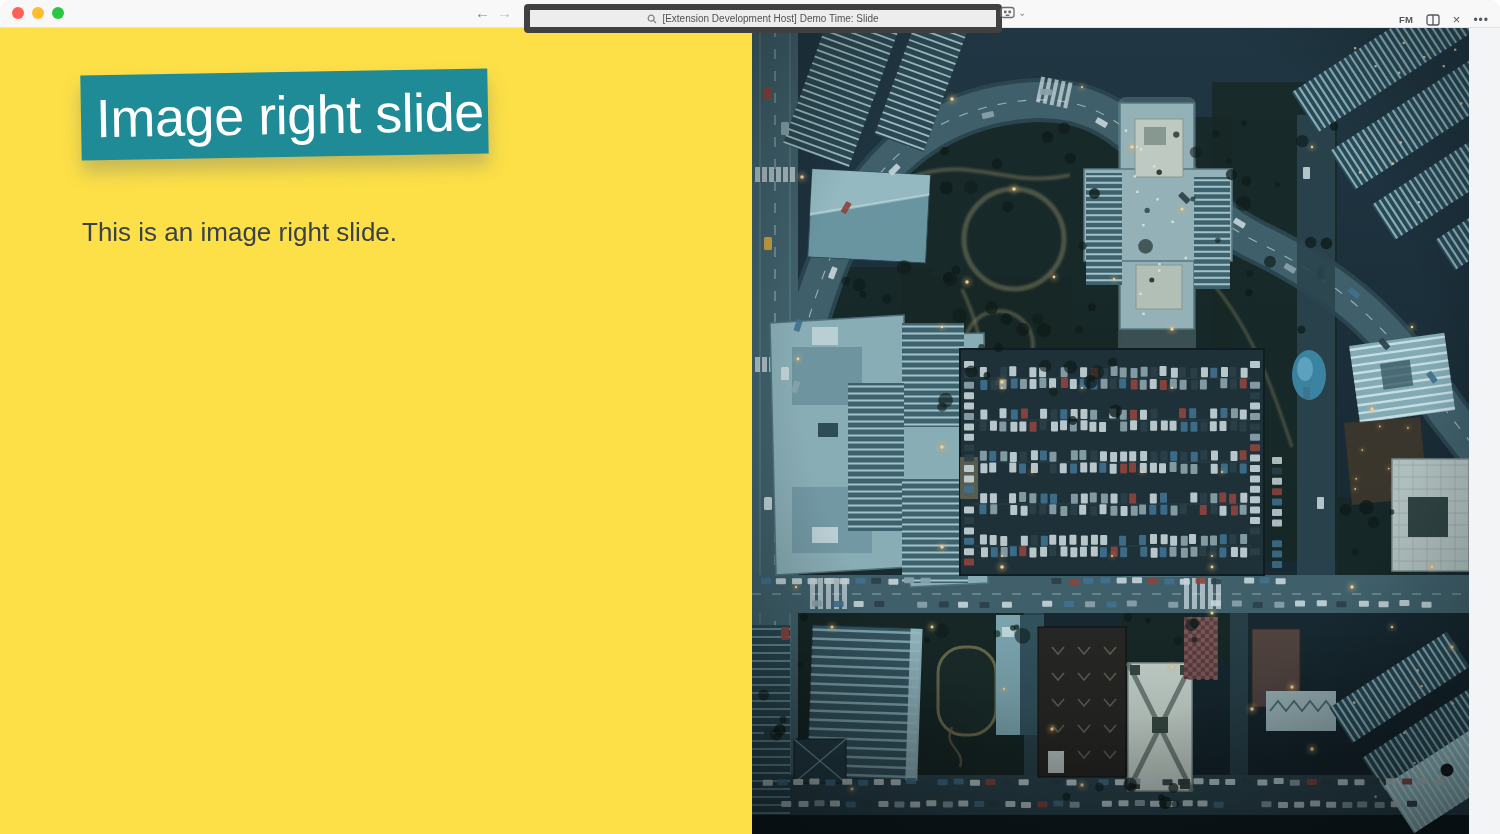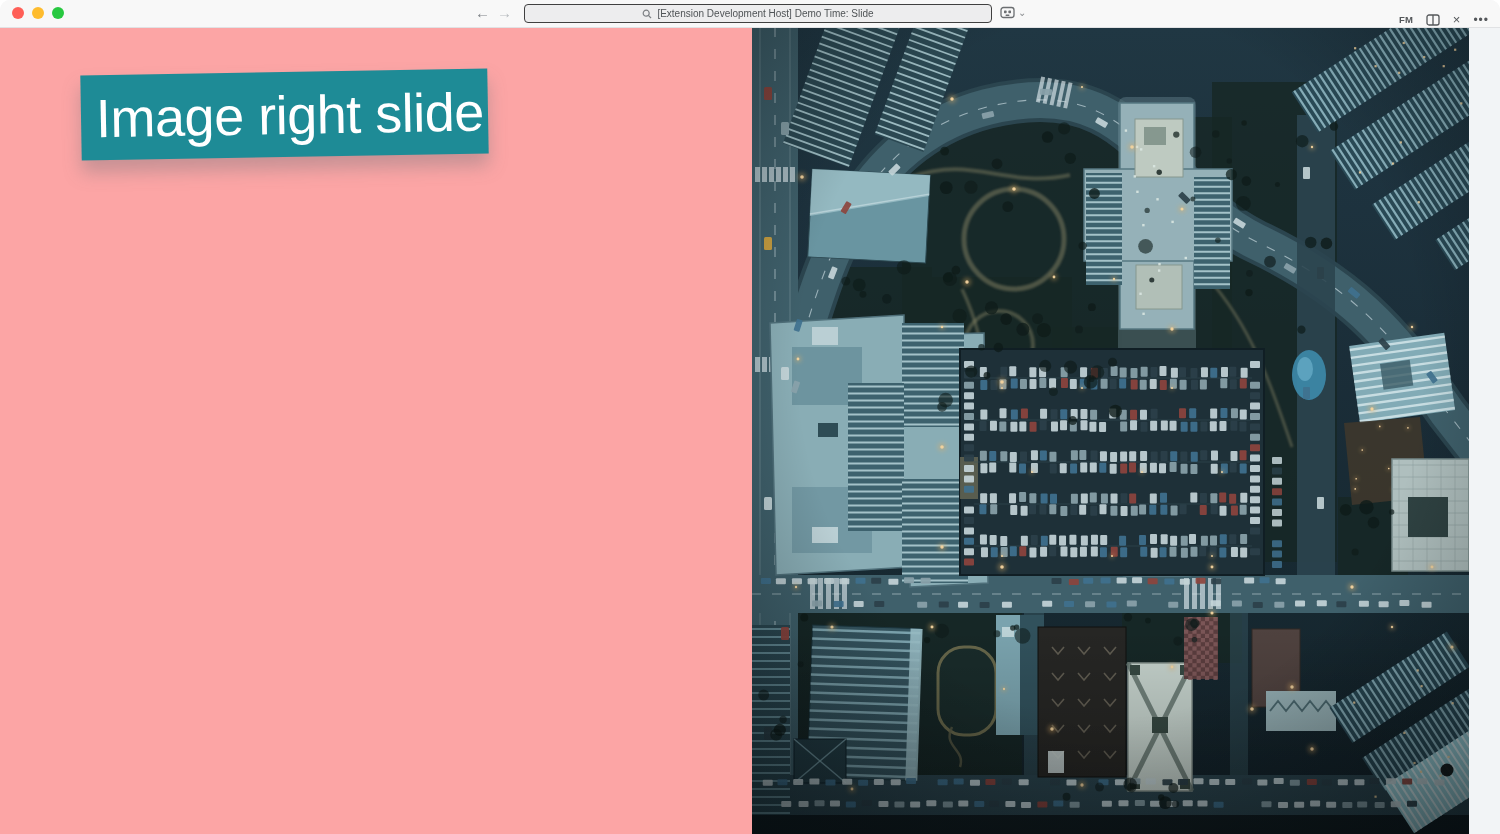--- a/index.html
+++ b/index.html
@@ -9,21 +9,21 @@
   
   .titlebar{position:absolute;top:0;left:0;right:0;height:27px;background:#f8f8f8;
     border-bottom:1px solid #e1e2e4;z-index:10;}
   .traffic{position:absolute;left:12px;top:7px;display:flex;gap:8px;}
   .tl{width:12px;height:12px;border-radius:50%;display:inline-block;cursor:default;}
   .navbtn{position:absolute;top:0;height:26px;line-height:26px;border:0;background:none;
     font-size:15px;padding:0;cursor:default;}
   #back{left:475px;color:#7e8287;}
   #fwd{left:497px;color:#b8bcc0;}
   .address{position:absolute;left:524px;top:4px;width:466px;height:17px;background:#ededee;
-    border:1px solid #404040;border-radius:4px;display:flex;align-items:center;justify-content:center;
+    border:6px solid #404040;border-radius:4px;display:flex;align-items:center;justify-content:center;
     font-size:10px;color:#4f5356;gap:5px;}
   .address svg{flex:0 0 auto;}
   .ptools{position:absolute;left:1000px;top:6px;display:flex;align-items:center;gap:3px;color:#85888b;}
   .ptools svg{display:block;}
   .chev{font-size:10px;line-height:10px;color:#8b8e91;}
   .rtools{position:absolute;right:11px;top:0;height:39px;display:flex;align-items:center;gap:13px;color:#55585c;}
   .fm{font-size:9.5px;font-weight:700;letter-spacing:0;color:#54575a;}
   .xicon{font-size:13px;color:#54575a;line-height:13px;}
   .more{font-size:12px;letter-spacing:1px;color:#54575a;line-height:10px;}
   .rtools svg{display:block;}
@@ -74,24 +74,25 @@
       <svg width="14" height="12" viewBox="0 0 14 12">
         <rect x="1" y="1" width="12" height="10" rx="2" fill="none" stroke="#54575a" stroke-width="1.3"></rect>
         <line x1="7" y1="1" x2="7" y2="11" stroke="#54575a" stroke-width="1.3"></line>
       </svg>
       <span class="xicon">×</span>
       <span class="more">•••</span>
     </div>
   </header>
 
   <main class="content">
-    <section class="slide" id="slide" style="background: #fca5a5; padding-left: 48px;">
+    <section class="slide" id="slide" style="background: #fde047; padding-left: 48px;">
       <div class="banner" id="banner" style="background: rgb(30, 139, 150);">
         <h1 id="slide-title" style="color: rgb(255, 255, 255);">Image right slide</h1>
       </div>
+      <p class="slide-body" id="slide-body" style="color: rgb(58, 65, 72);">This is an image right slide.</p>
     </section>
     <figure class="aerial">
       <svg id="aer" width="717" height="807" viewBox="0 0 717 807" role="img">
           <defs>
             <linearGradient id="sky" x1="0" y1="0" x2="0" y2="1">
               <stop offset="0%" stop-color="#203440"></stop>
               <stop offset="100%" stop-color="#131e25"></stop>
             </linearGradient>
             <filter id="b3" x="-80%" y="-80%" width="260%" height="260%">
               <feGaussianBlur stdDeviation="2.2"></feGaussianBlur>

